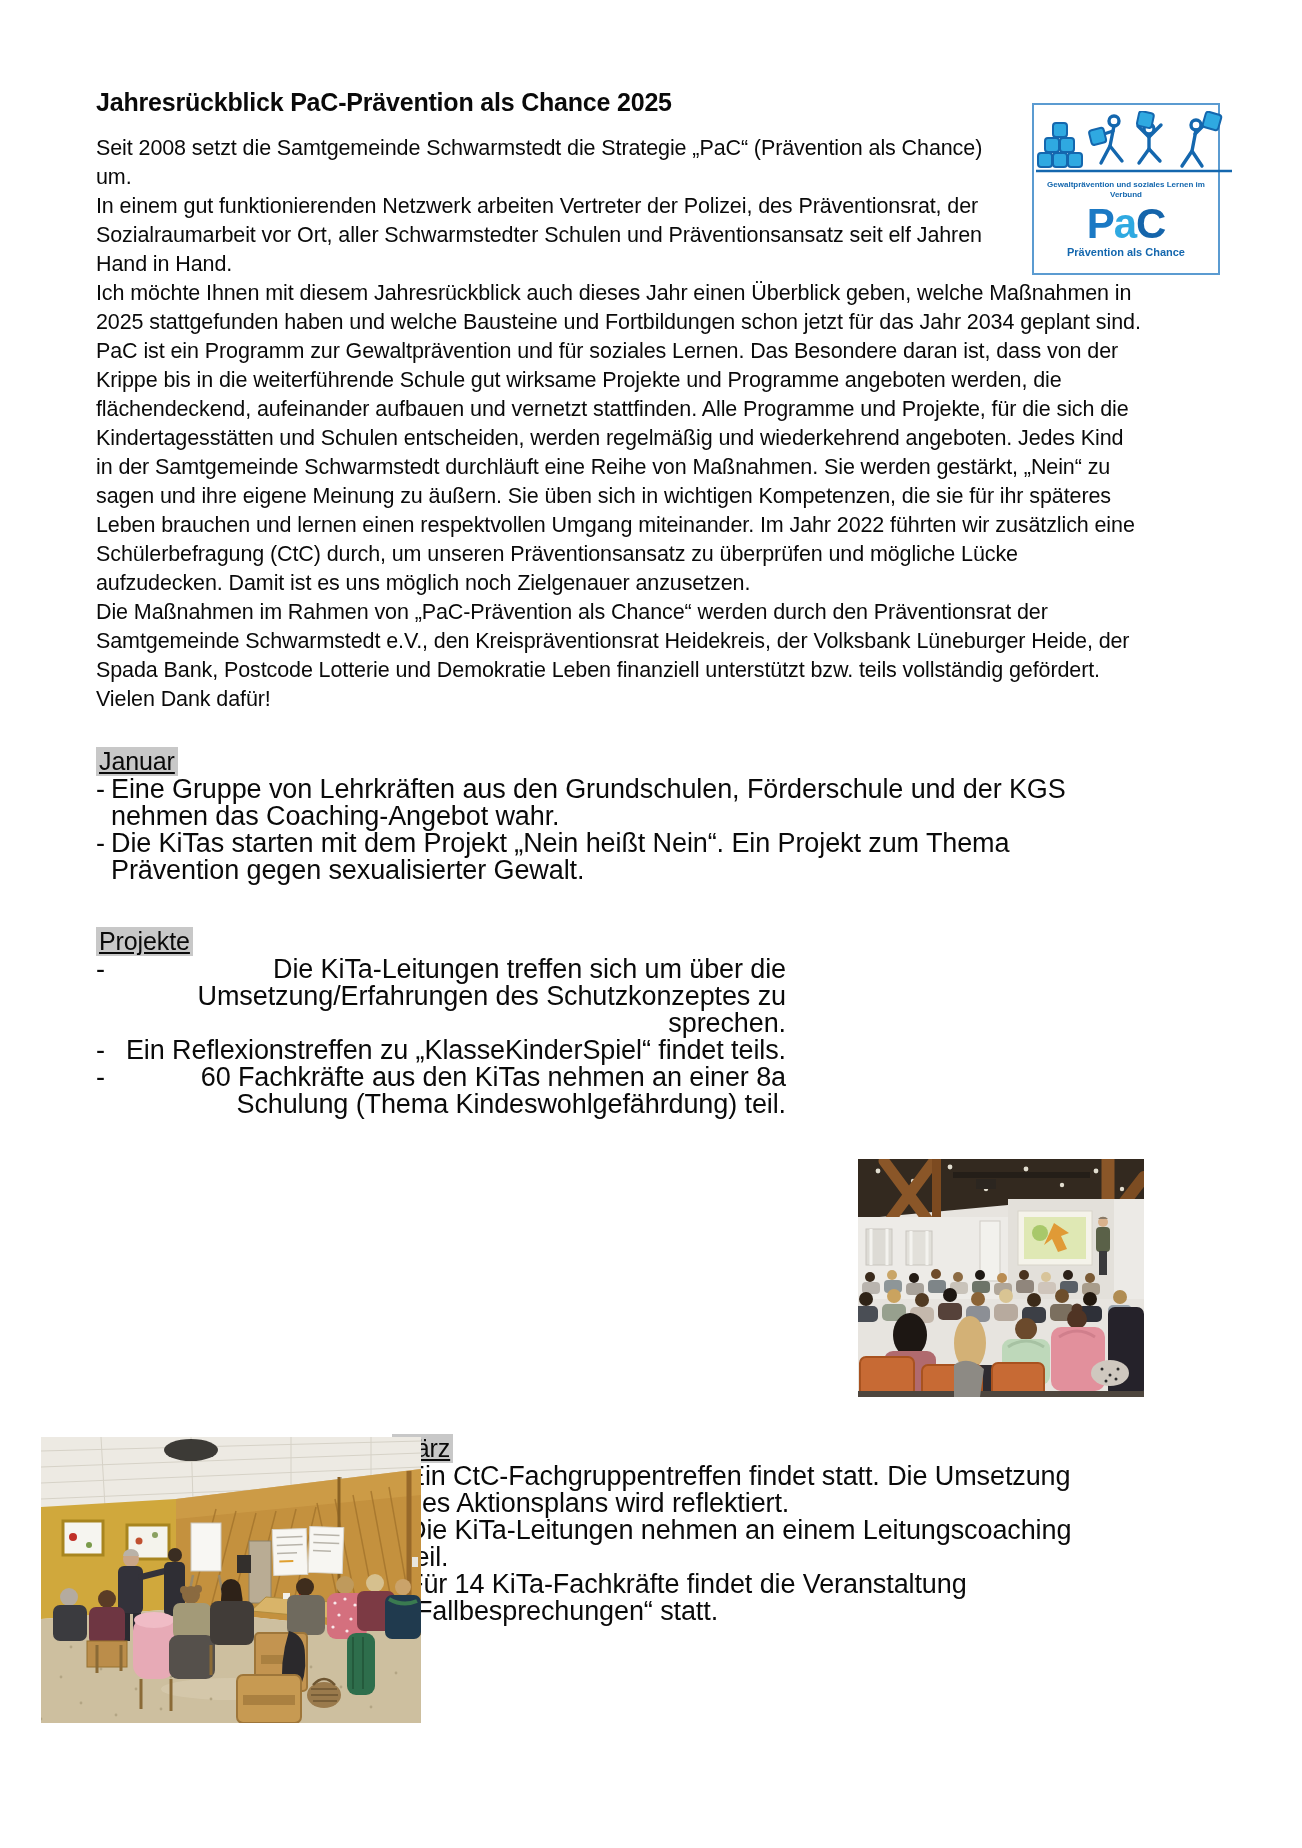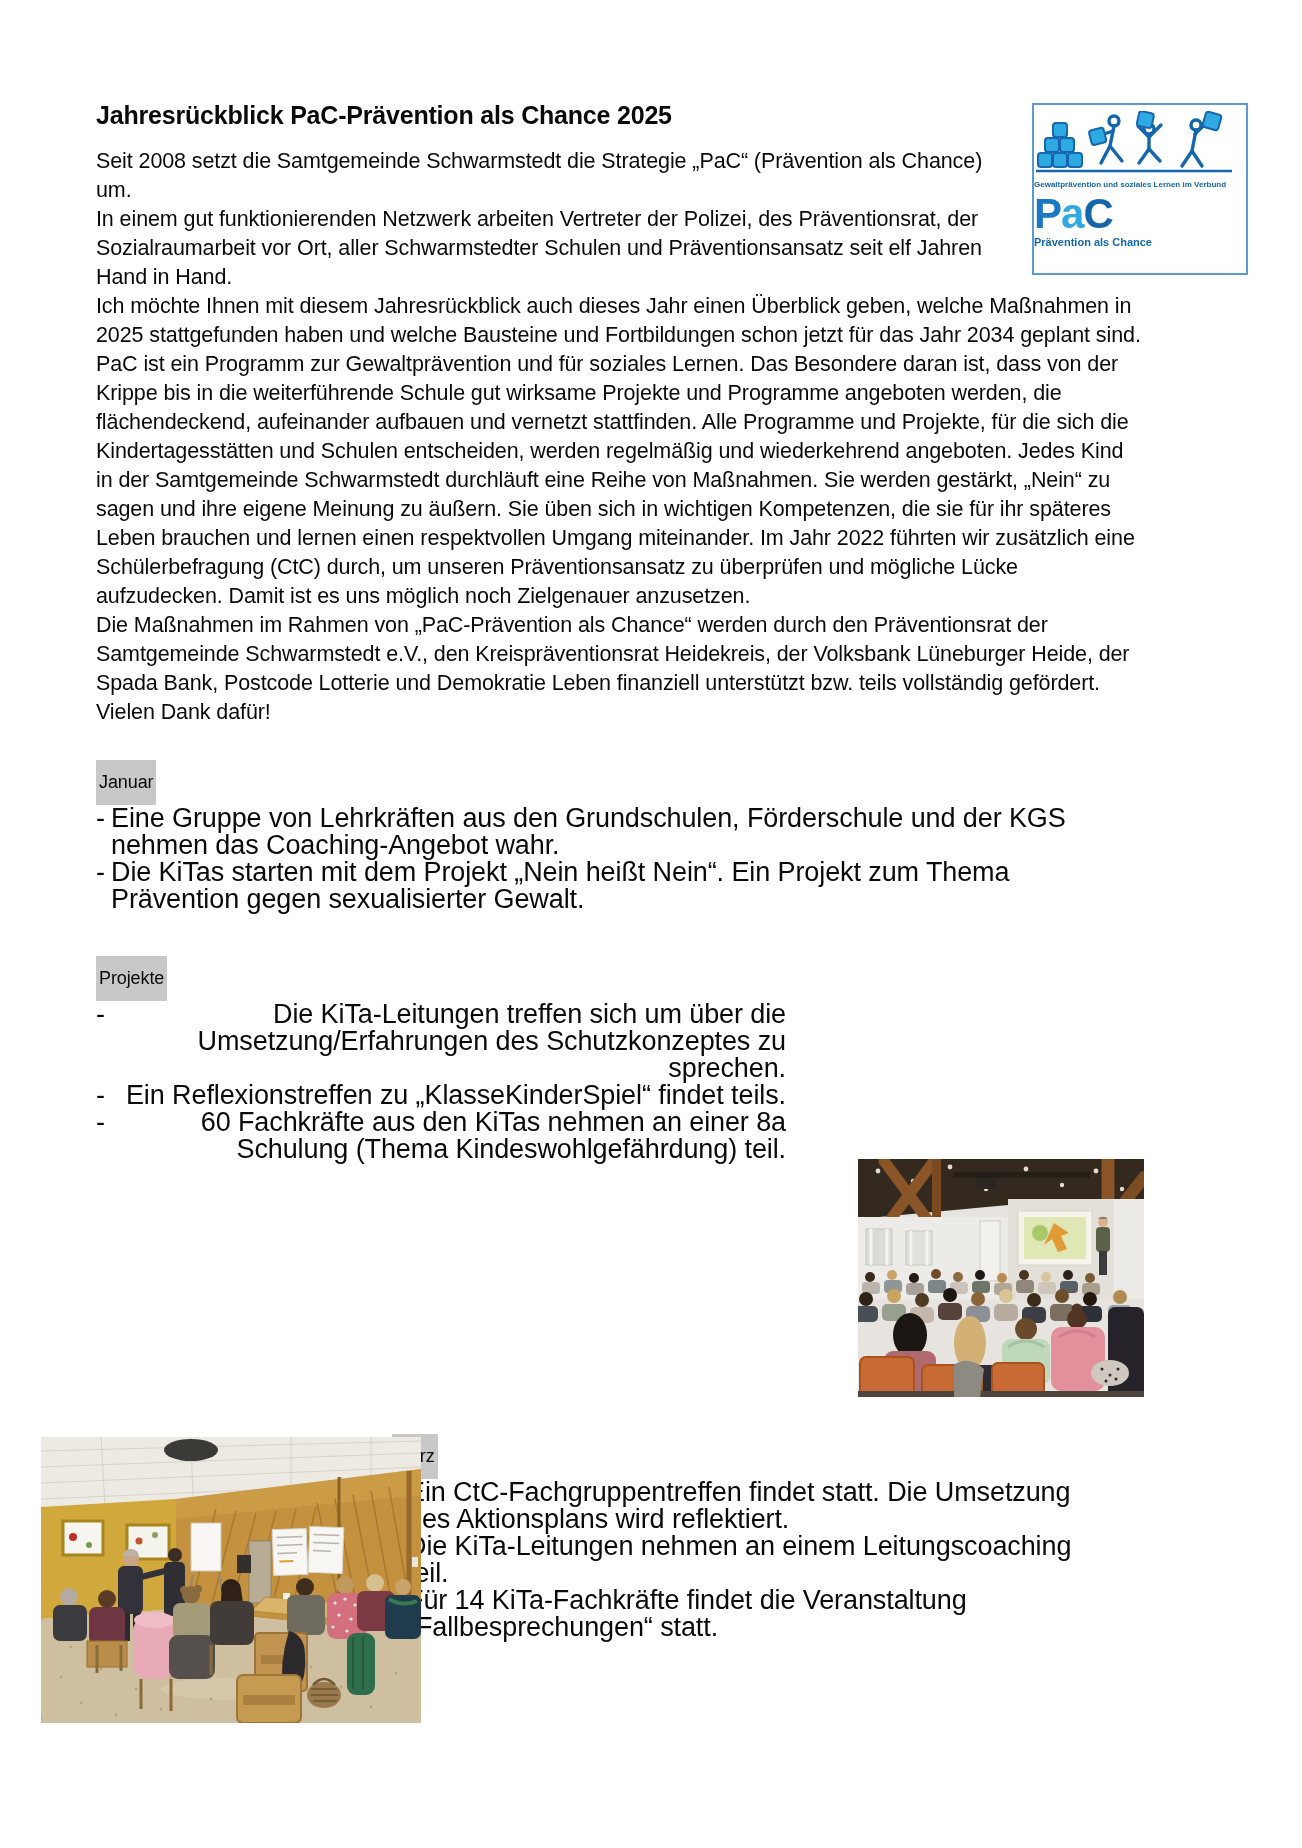--- a/index.html
+++ b/index.html
@@ -1,48 +1,48 @@
 <!DOCTYPE html>
 <html><head>
 <meta charset="utf-8">
 <style>
   html,body{margin:0;padding:0;}
   body{
     width:1302px;height:1848px;position:relative;background:#ffffff;
     font-family:"Liberation Sans","DejaVu Sans",sans-serif;color:#0a0a0a;
     overflow:hidden;
   }
-  .content{position:absolute;left:96px;top:98px;width:1045px;}
+  .content{position:absolute;left:96px;top:85px;width:1045px;}
   h1.doc-title{font-size:25px;line-height:34px;margin:0 0 15px 0;font-weight:bold;letter-spacing:-0.2px;}
   p.body-text{font-size:21.5px;line-height:29px;margin:0;letter-spacing:-0.1px;}
   .p1{width:905px;}
   .p2{margin-top:71px;}
   .p3{margin-top:39px;}
   .p4{margin-top:65px;}
   .month-heading{
-    display:inline-block;font-size:18px;line-height:29px;
-    background:#c8c8c8;padding:8px 3px;letter-spacing:-0.1px;
+    display:inline-block;font-size:25px;line-height:29px;
+    background:#c8c8c8;text-decoration:underline;padding:0 3px;letter-spacing:-0.1px;
   }
   .h-januar{margin-top:33px;}
   .h-februar{margin-top:43px;}
   ul.bullets{list-style:none;margin:0;padding:0;}
   ul.bullets li{
     position:relative;padding-left:15px;font-size:27px;line-height:27px;letter-spacing:-0.1px;
   }
   ul.bullets li::before{content:"-";position:absolute;left:0;top:0;}
   .januar-list{margin-left:62px;margin-top:7px;width:985px;}
   .februar-list{margin-left:59px;margin-top:6px;width:690px;text-align:right;}
   .maerz-list{margin-top:10px;width:710px;}
   .maerz-block{position:absolute;left:392px;top:1434px;width:720px;}
 
   
   .logo-box{
-    position:absolute;left:1032px;top:103px;width:216px;height:172px;
+    position:absolute;left:1032px;top:103px;width:188px;height:172px;
     border:2px solid #5b9bd1;box-sizing:border-box;background:#ffffff;
-    text-align:left;padding-top:6px;
+    text-align:center;padding-top:6px;
   }
   .logo-tagline{font-size:8px;line-height:10px;font-weight:bold;color:#1467ae;margin-top:1px;}
   .logo-acronym{font-size:42px;line-height:44px;font-weight:bold;letter-spacing:-1px;margin-top:2px;}
   .logo-acronym .lp{color:#1b79c4;}
   .logo-acronym .la{color:#2fa9e1;}
   .logo-acronym .lc{color:#1565ab;}
   .logo-subtitle{font-size:11px;line-height:13px;font-weight:bold;color:#1467ae;}
 
   
   .photo{position:absolute;overflow:hidden;}

